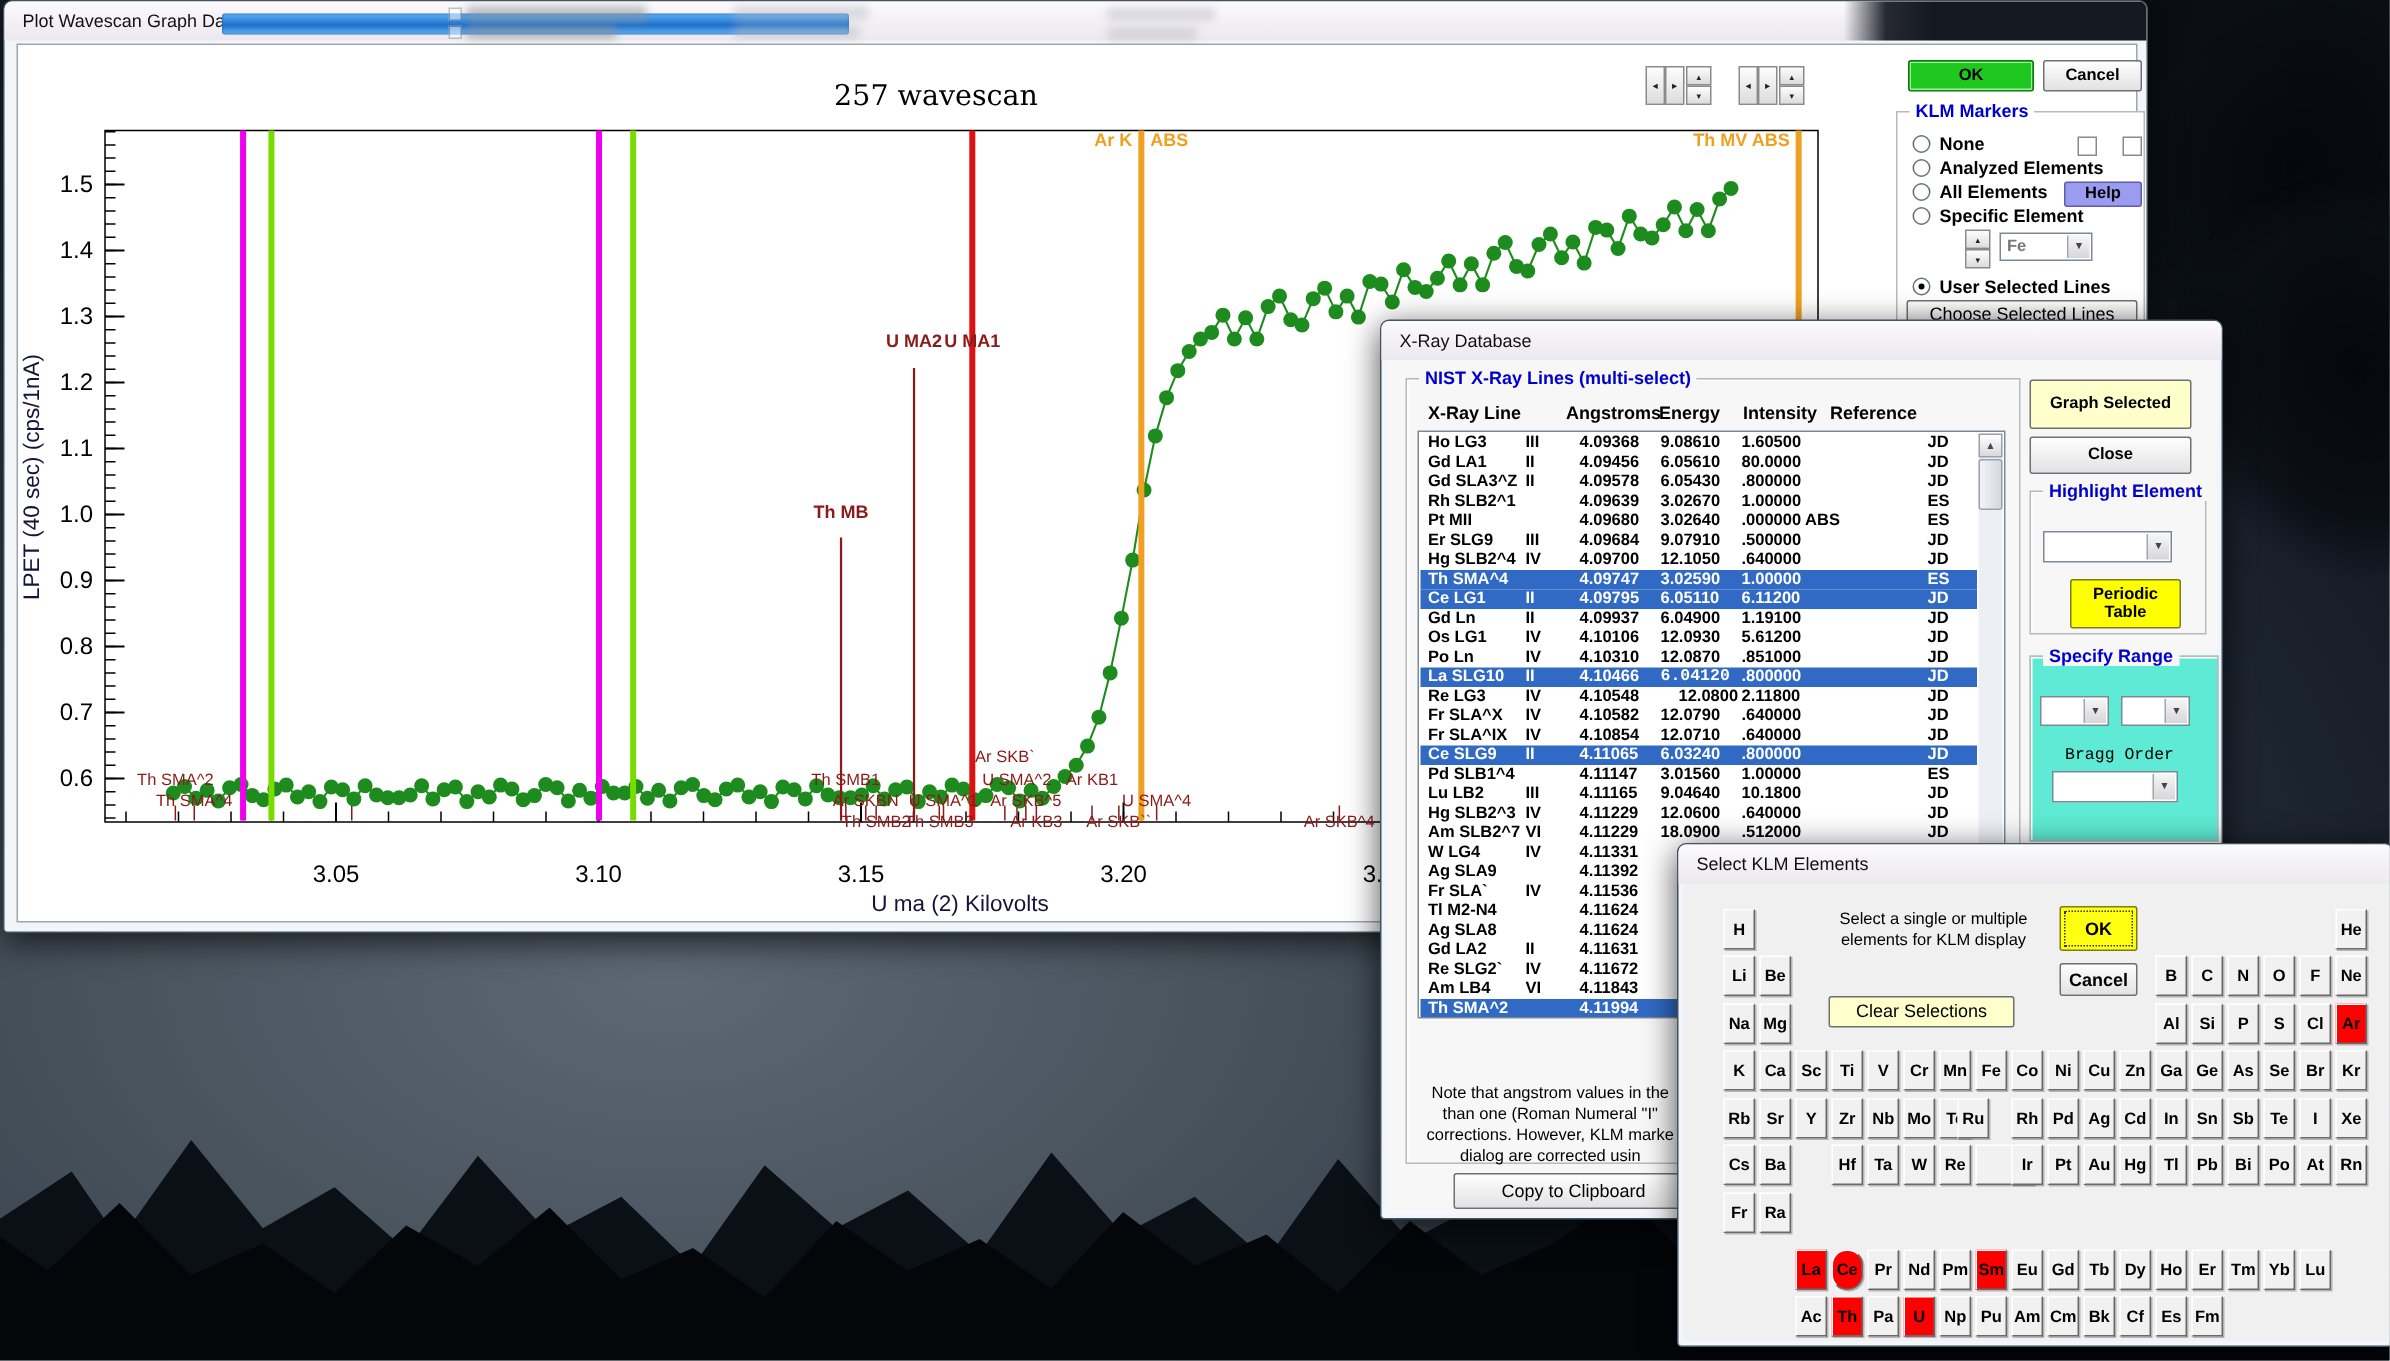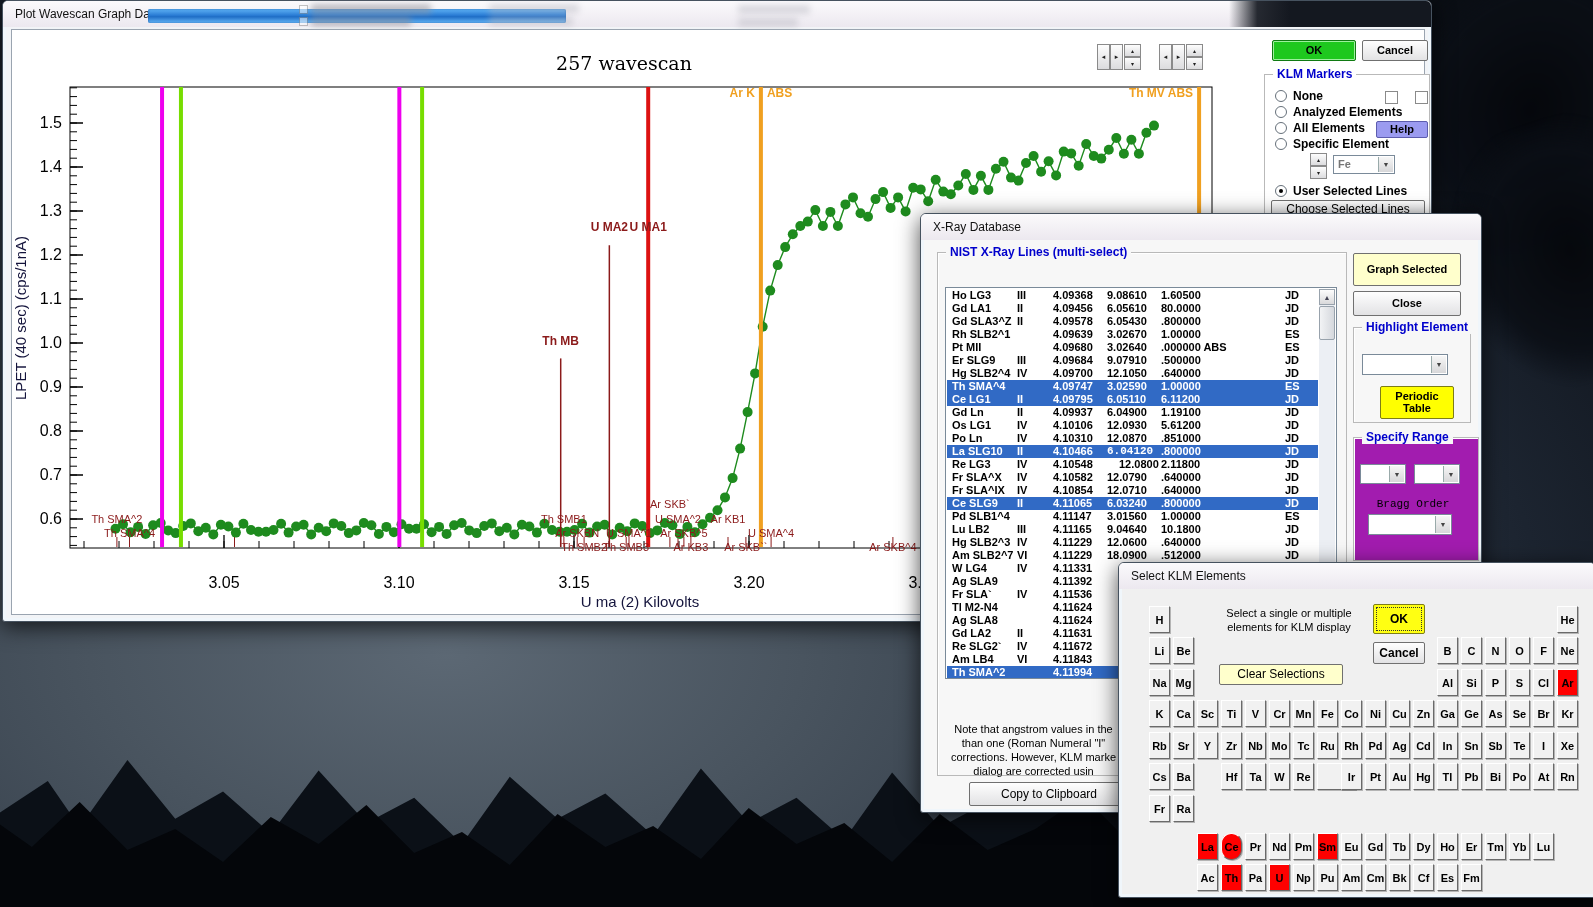--- a/index.html
+++ b/index.html
@@ -369,20 +369,27 @@
 <div class="win" style="left:920px; top:213px; width:562px; height:600px;">
   <div class="tbar">
     <span class="tbar-text">X-Ray Database</span>
   </div>
   <div style="position:absolute; left:3px; top:26px; right:3px; bottom:3px; background:#f7f7f7;">
 
     <div class="gb" style="left:13px; top:12px; width:410px; height:524px; background:#f7f7f7;">
       <span class="gb-label" style="background:#f7f7f7;">NIST X-Ray Lines (multi-select)</span>
     </div>
 
+    <div class="hdr" id="xray-headers" style="position:absolute; left:13px; top:28px; width:410px; height:16px;">
+        <span style="left: 15px;">X-Ray Line</span>
+        <span style="left: 107px;">Angstroms</span>
+        <span style="left: 169px;">Energy</span>
+        <span style="left: 225px;">Intensity</span>
+        <span style="left: 283px;">Reference</span>
+      </div>
 
     <div class="listbox" id="xray-list" style="left:21px; top:47px; width:392px; height:392px;">
         <div class="lrow sel" style="top: 378px;">
           <span style="left: 5px;">Th SMA^2</span>
           <span style="left: 106px;">4.11994</span>
         </div>
         <div class="lrow" style="top: 365px;">
           <span style="left: 5px;">Am LB4</span>
           <span style="left: 70px;">VI</span>
           <span style="left: 106px;">4.11843</span>
@@ -604,21 +611,21 @@
     <div class="gb" style="left:429px; top:87px; width:118px; height:96px; background:#f7f7f7;">
       <span class="gb-label" style="background:#f7f7f7;">Highlight Element</span>
       <div class="combo" style="left:8px; top:26px; width:86px; height:21px;">
         <span class="arrow">▼</span>
       </div>
       <div class="btn" style="left:26px; top:58px; width:74px; height:33px; background:#ffff00; border-color:#7d7d17;">
         <span style="width:56px;">Periodic Table</span>
       </div>
     </div>
 
-    <div class="gb" style="left:429px; top:197px; width:126px; height:124px; background:#a21caf;">
+    <div class="gb" style="left:429px; top:197px; width:126px; height:124px; background:#5eead4;">
       <span class="gb-label" style="background:#f7f7f7;">Specify Range</span>
       <div class="combo" style="left:6px; top:26px; width:46px; height:20px;">
           <span class="arrow">▼</span>
         </div>
       <div class="combo" style="left:60px; top:26px; width:46px; height:20px;">
           <span class="arrow">▼</span>
         </div>
       <div class="plain-label" style="left:0; top:60px; width:118px; text-align:center;font-family:Liberation Mono, monospace;">Bragg Order</div>
       <div class="combo" style="left:14px; top:76px; width:84px; height:21px;">
           <span class="arrow">▼</span>
@@ -678,21 +685,21 @@
         <div class="pt-cell" style="left: 387px; top: 111px;">Se</div>
         <div class="pt-cell" style="left: 411px; top: 111px;">Br</div>
         <div class="pt-cell" style="left: 435px; top: 111px;">Kr</div>
         <div class="pt-cell" style="left: 27px; top: 143px;">Rb</div>
         <div class="pt-cell" style="left: 51px; top: 143px;">Sr</div>
         <div class="pt-cell" style="left: 75px; top: 143px;">Y</div>
         <div class="pt-cell" style="left: 99px; top: 143px;">Zr</div>
         <div class="pt-cell" style="left: 123px; top: 143px;">Nb</div>
         <div class="pt-cell" style="left: 147px; top: 143px;">Mo</div>
         <div class="pt-cell" style="left: 171px; top: 143px;">Tc</div>
-        <div class="pt-cell" style="left: 195px; top: 143px;">Ru</div>
+        <div class="pt-cell" style="left: 183px; top: 143px;">Ru</div>
         <div class="pt-cell" style="left: 219px; top: 143px;">Rh</div>
         <div class="pt-cell" style="left: 243px; top: 143px;">Pd</div>
         <div class="pt-cell" style="left: 267px; top: 143px;">Ag</div>
         <div class="pt-cell" style="left: 291px; top: 143px;">Cd</div>
         <div class="pt-cell" style="left: 315px; top: 143px;">In</div>
         <div class="pt-cell" style="left: 339px; top: 143px;">Sn</div>
         <div class="pt-cell" style="left: 363px; top: 143px;">Sb</div>
         <div class="pt-cell" style="left: 387px; top: 143px;">Te</div>
         <div class="pt-cell" style="left: 411px; top: 143px;">I</div>
         <div class="pt-cell" style="left: 435px; top: 143px;">Xe</div>

